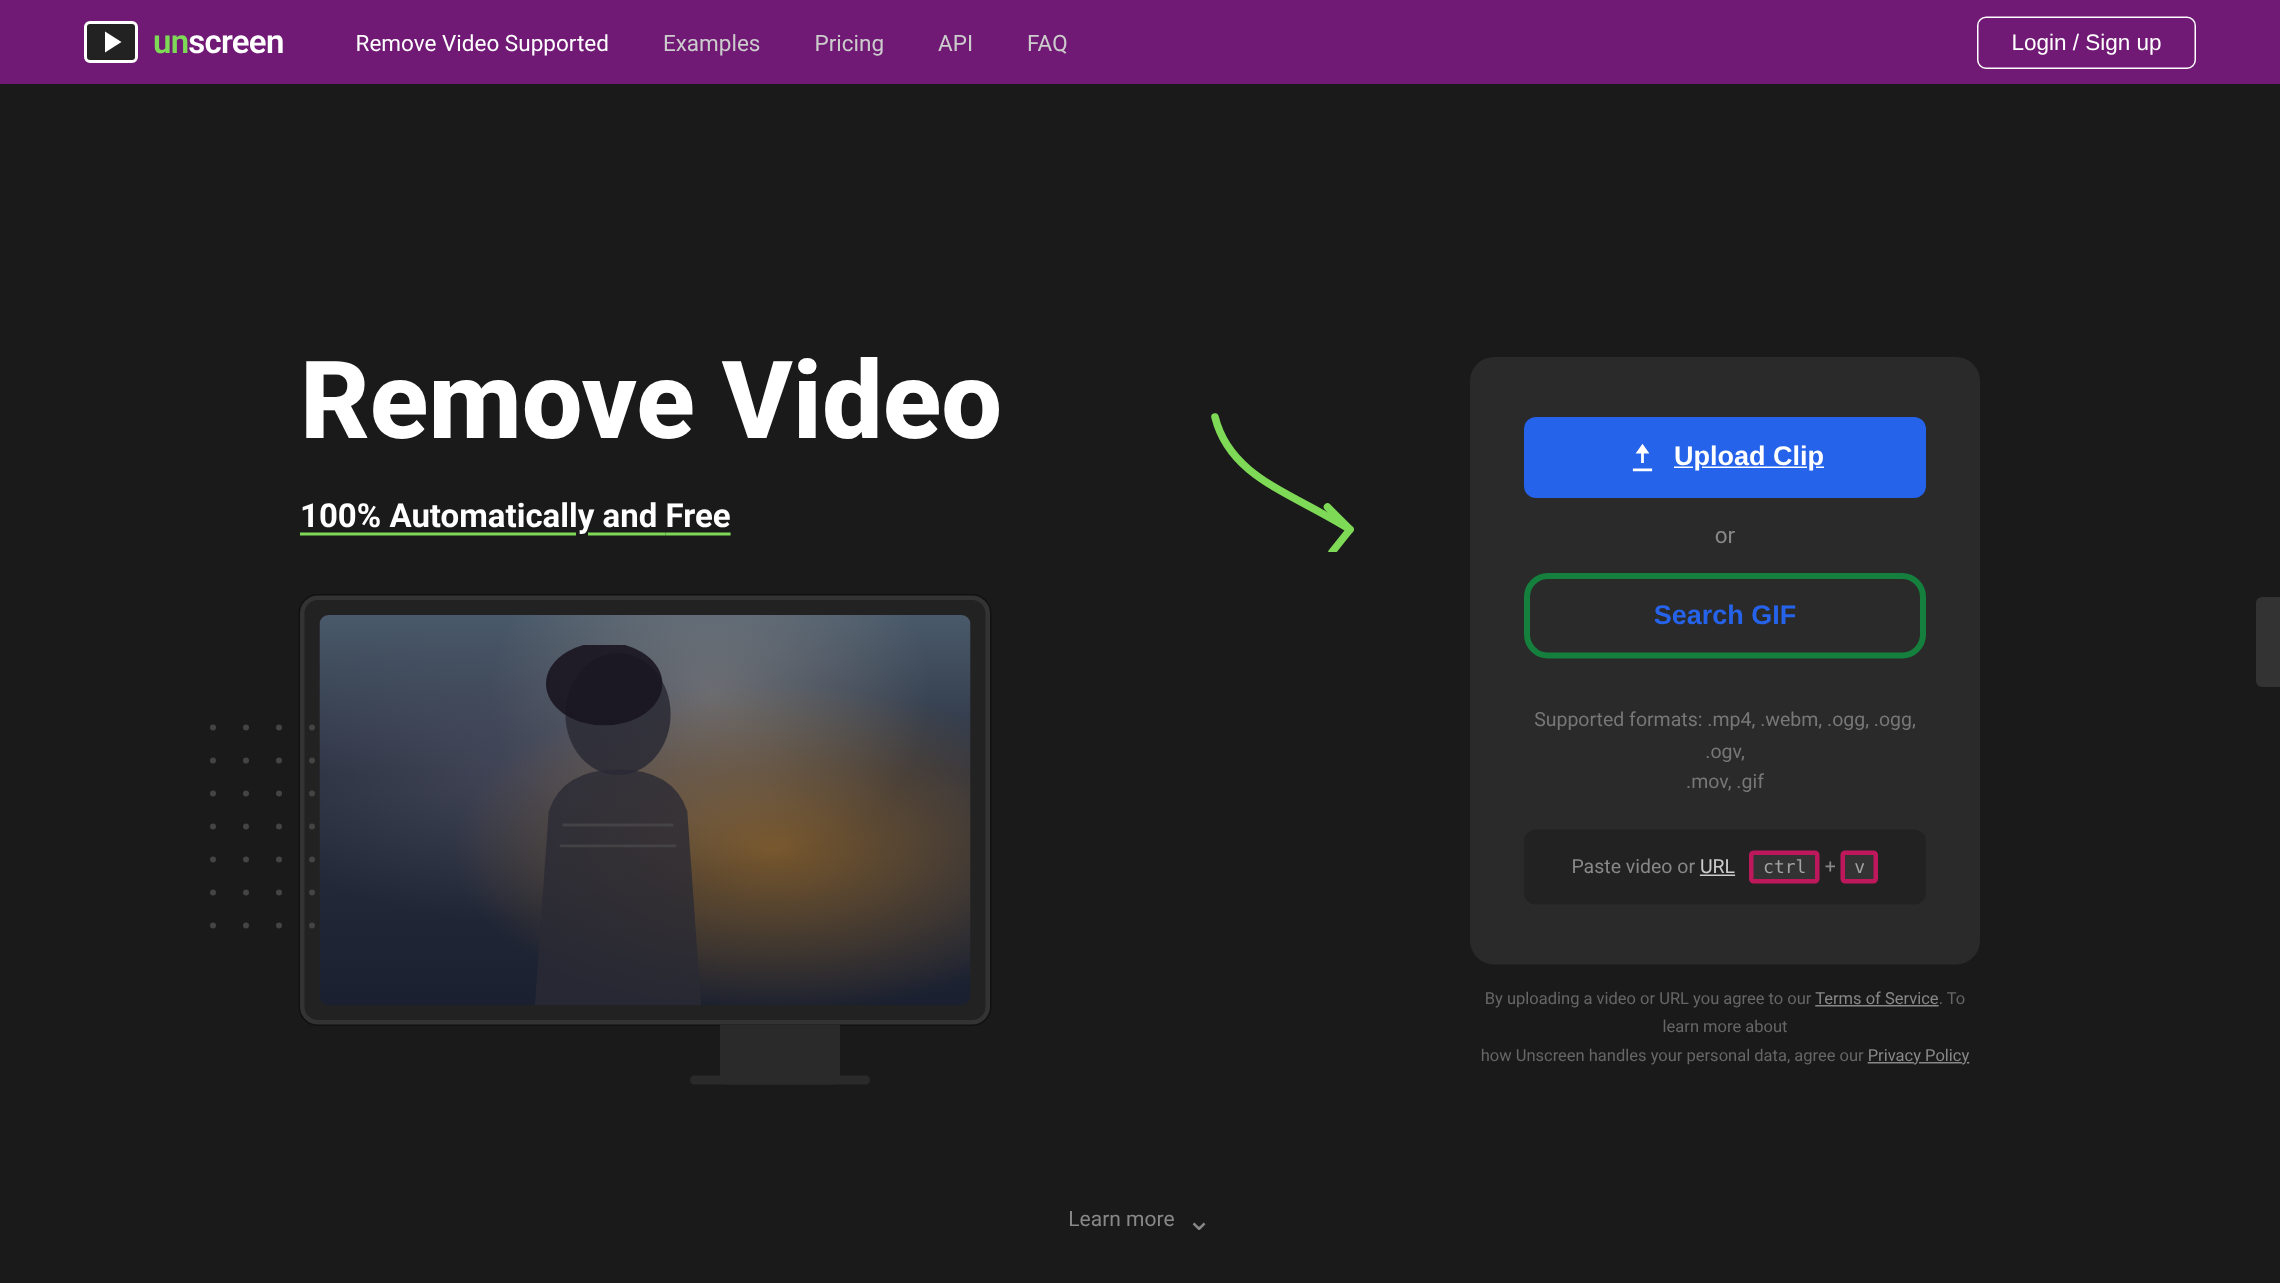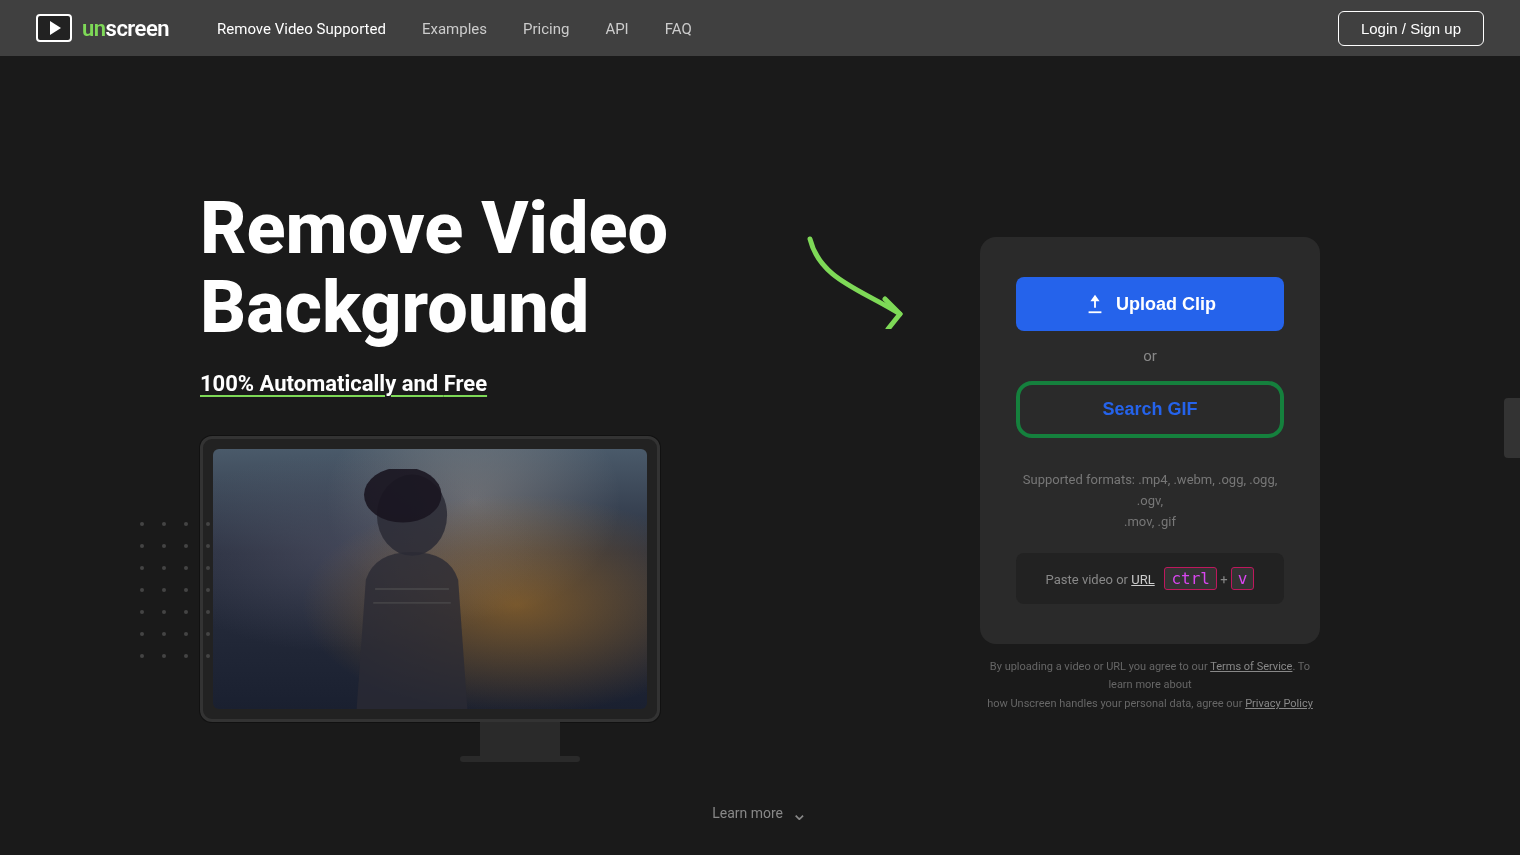--- a/index.html
+++ b/index.html
@@ -7,25 +7,25 @@
       background-color: #1a1a1a;
       color: #ffffff;
       font-family: -apple-system, BlinkMacSystemFont, 'Segoe UI', Roboto, sans-serif;
       width: 1520px;
       min-height: 855px;
       overflow-x: hidden;
     }
 
     
     nav {
-      background-color: #404040;
+      background-color: #701a75;
       display: flex;
       align-items: center;
       justify-content: space-between;
-      padding: 0 36px;
+      padding: 0 56px;
       height: 56px;
       position: fixed;
       top: 0; left: 0; right: 0;
       z-index: 100;
       gap: 16px;
     }
     .nav-left {
       display: flex;
       align-items: center;
       gap: 48px;
@@ -235,20 +235,21 @@
       border-radius: 8px;
       padding: 16px 24px;
       font-size: 18px;
       font-weight: 700;
       cursor: pointer;
       display: flex;
       align-items: center;
       justify-content: center;
       gap: 10px;
       margin-bottom: 16px;
+      text-decoration: underline;
     }
     .or-text {
       text-align: center;
       color: #888888;
       font-size: 15px;
       margin-bottom: 16px;
     }
     .search-gif-btn {
       width: 100%;
       background: transparent;
@@ -277,25 +278,25 @@
       font-size: 13px;
     }
     .paste-section .url-link {
       color: #cccccc;
       text-decoration: underline;
       cursor: pointer;
     }
     .kbd {
       display: inline-block;
       background: #333333;
-      border: 1px solid #be185d;
+      border: 3px solid #be185d;
       border-radius: 3px;
       padding: 1px 6px;
-      font-size: 16px;
-      color: #d946ef;
+      font-size: 12px;
+      color: #a3a3a3;
       font-family: monospace;
     }
 
     
     .legal-text {
       text-align: center;
       color: #666666;
       font-size: 11px;
       line-height: 1.7;
       margin-top: 16px;
@@ -356,21 +357,20 @@
   </div>
   <button class="login-btn">Login / Sign up</button>
 </nav>
 
 <div class="main-content">
   <section class="hero-section">
 
     <div class="hero-left">
       <h1 class="hero-title">
         <span>Remove Video</span><br>
-        <span>Background</span>
         
         <svg class="arrow-svg" viewBox="0 0 120 100" fill="none" xmlns="http://www.w3.org/2000/svg">
           <path d="M10 10 C 20 50, 60 60, 100 85" stroke="#7ed957" stroke-width="5" fill="none" stroke-linecap="round"></path>
           <path d="M85 70 L100 85 L88 100" stroke="#7ed957" stroke-width="5" fill="none" stroke-linecap="round" stroke-linejoin="round"></path>
         </svg>
       </h1>
 
       <p class="hero-subtitle">
         <span>100% Automatically and </span><span>Free</span>
       </p>

